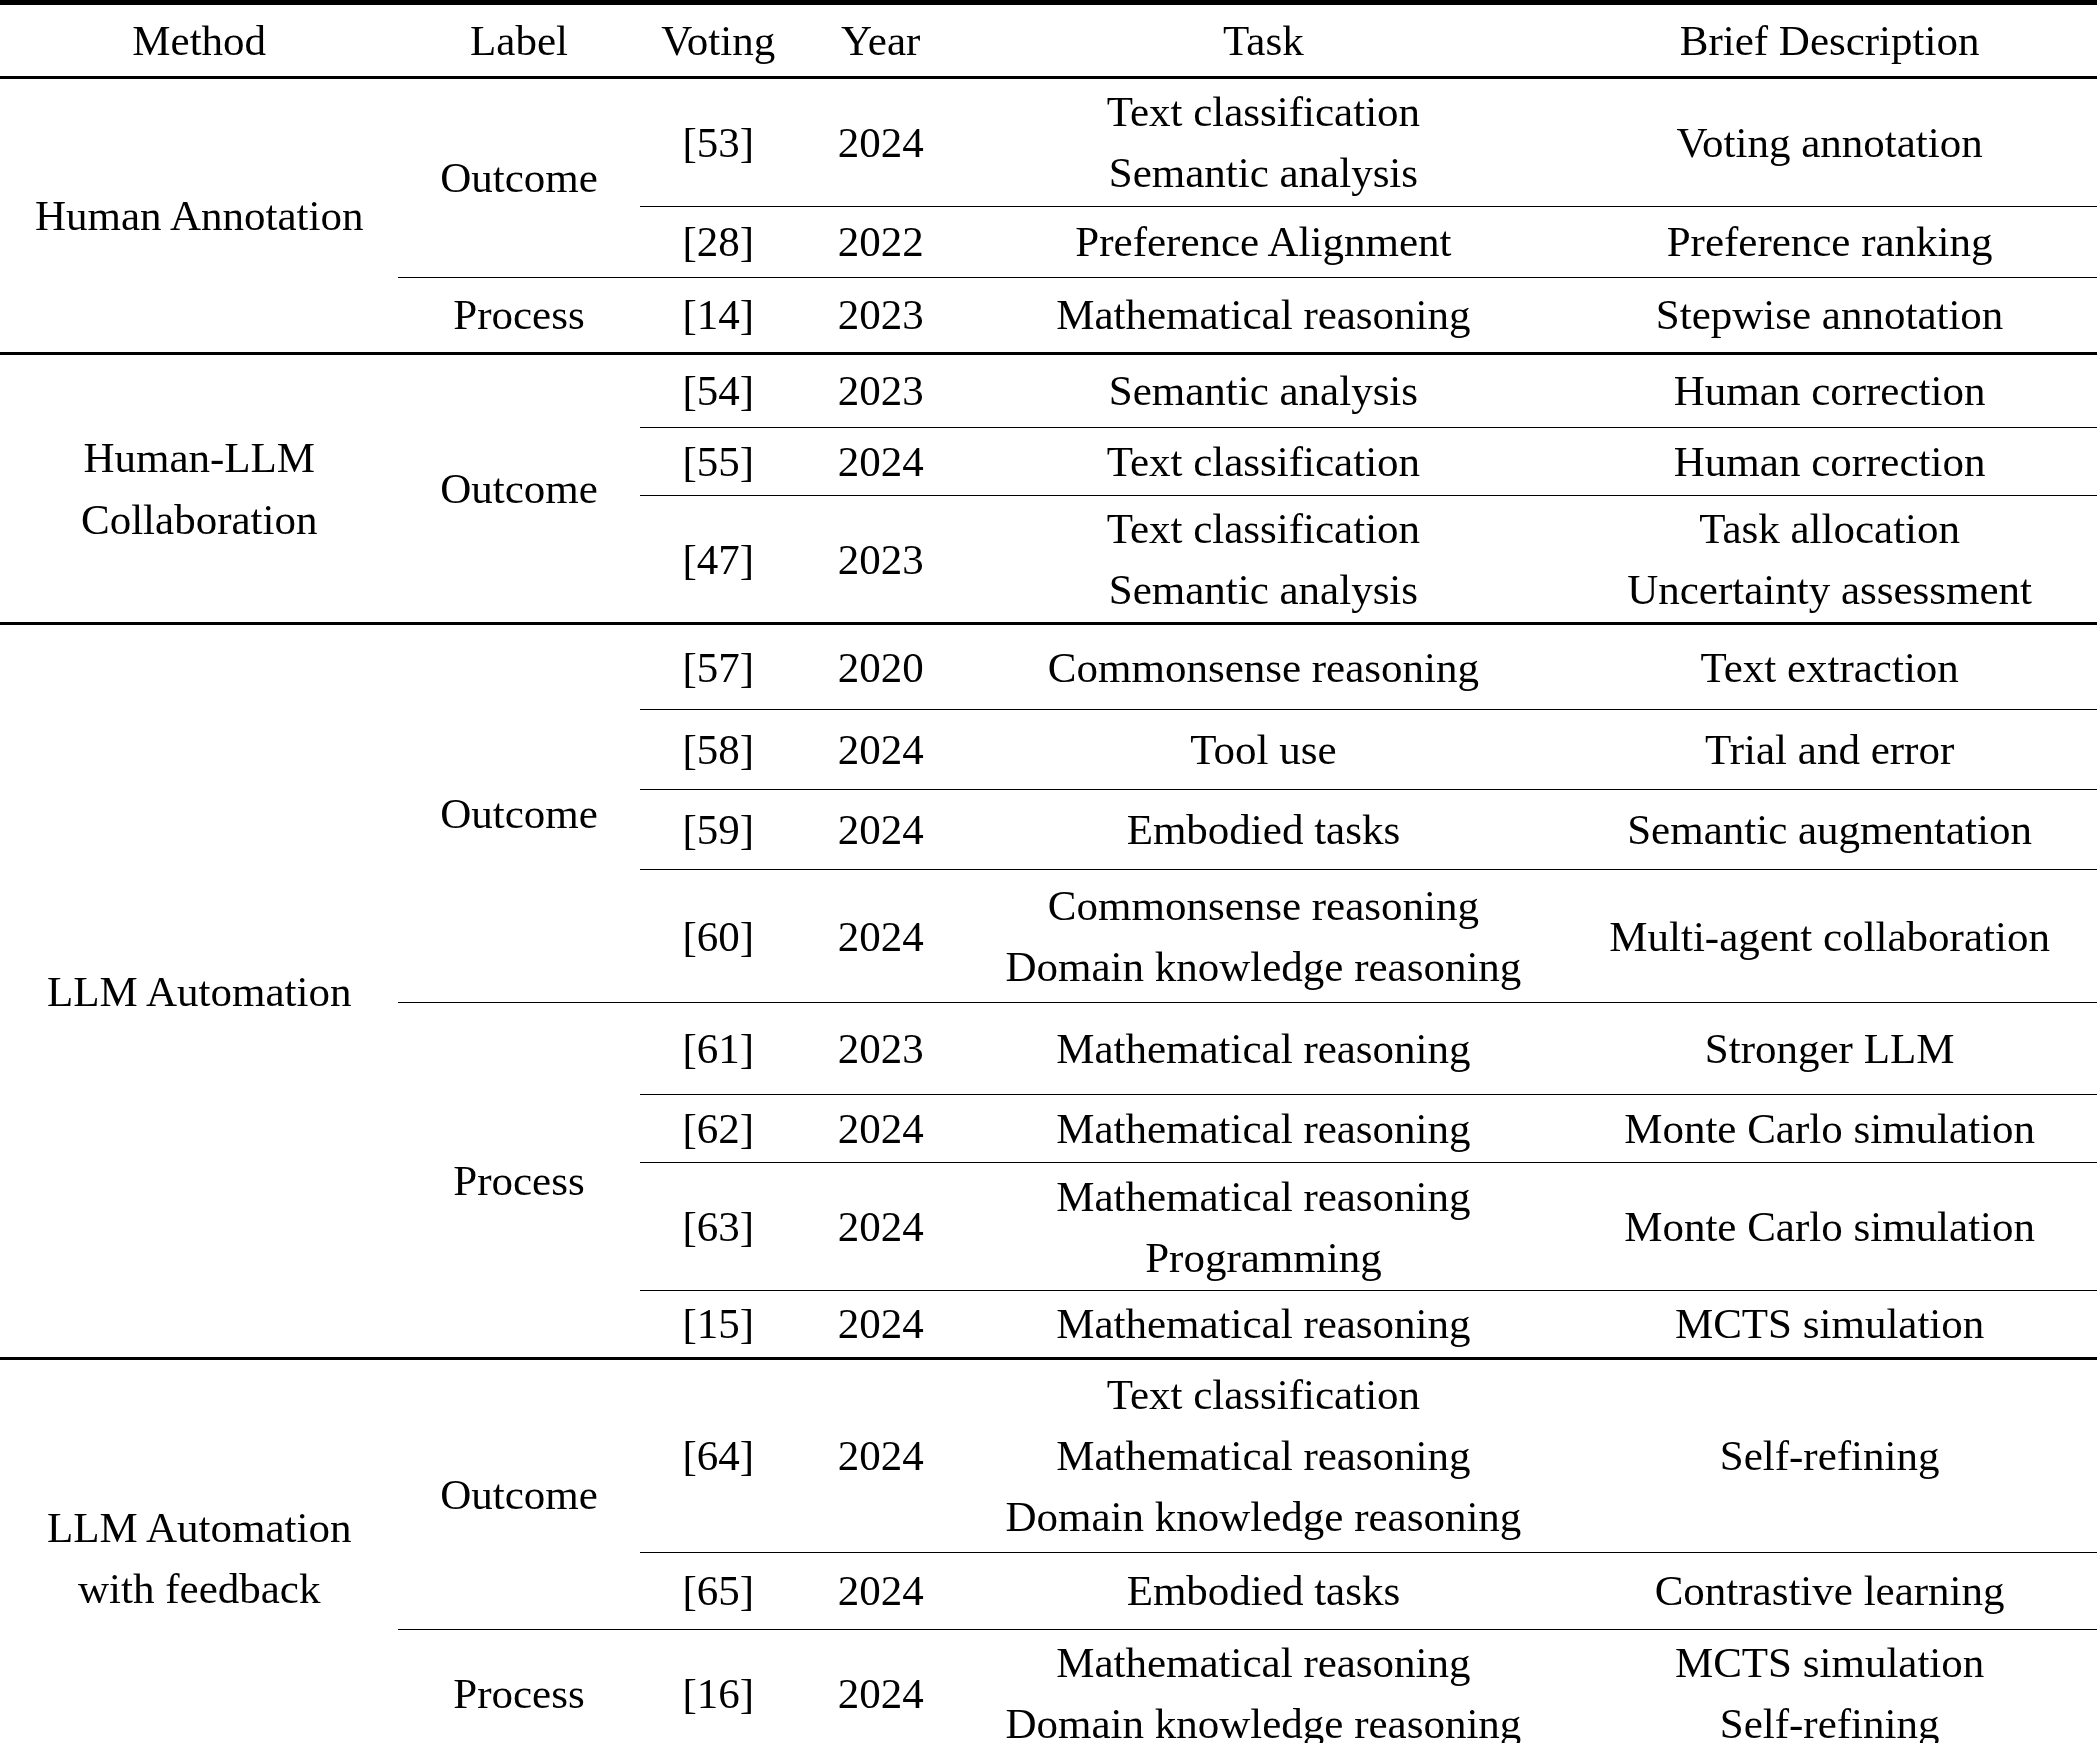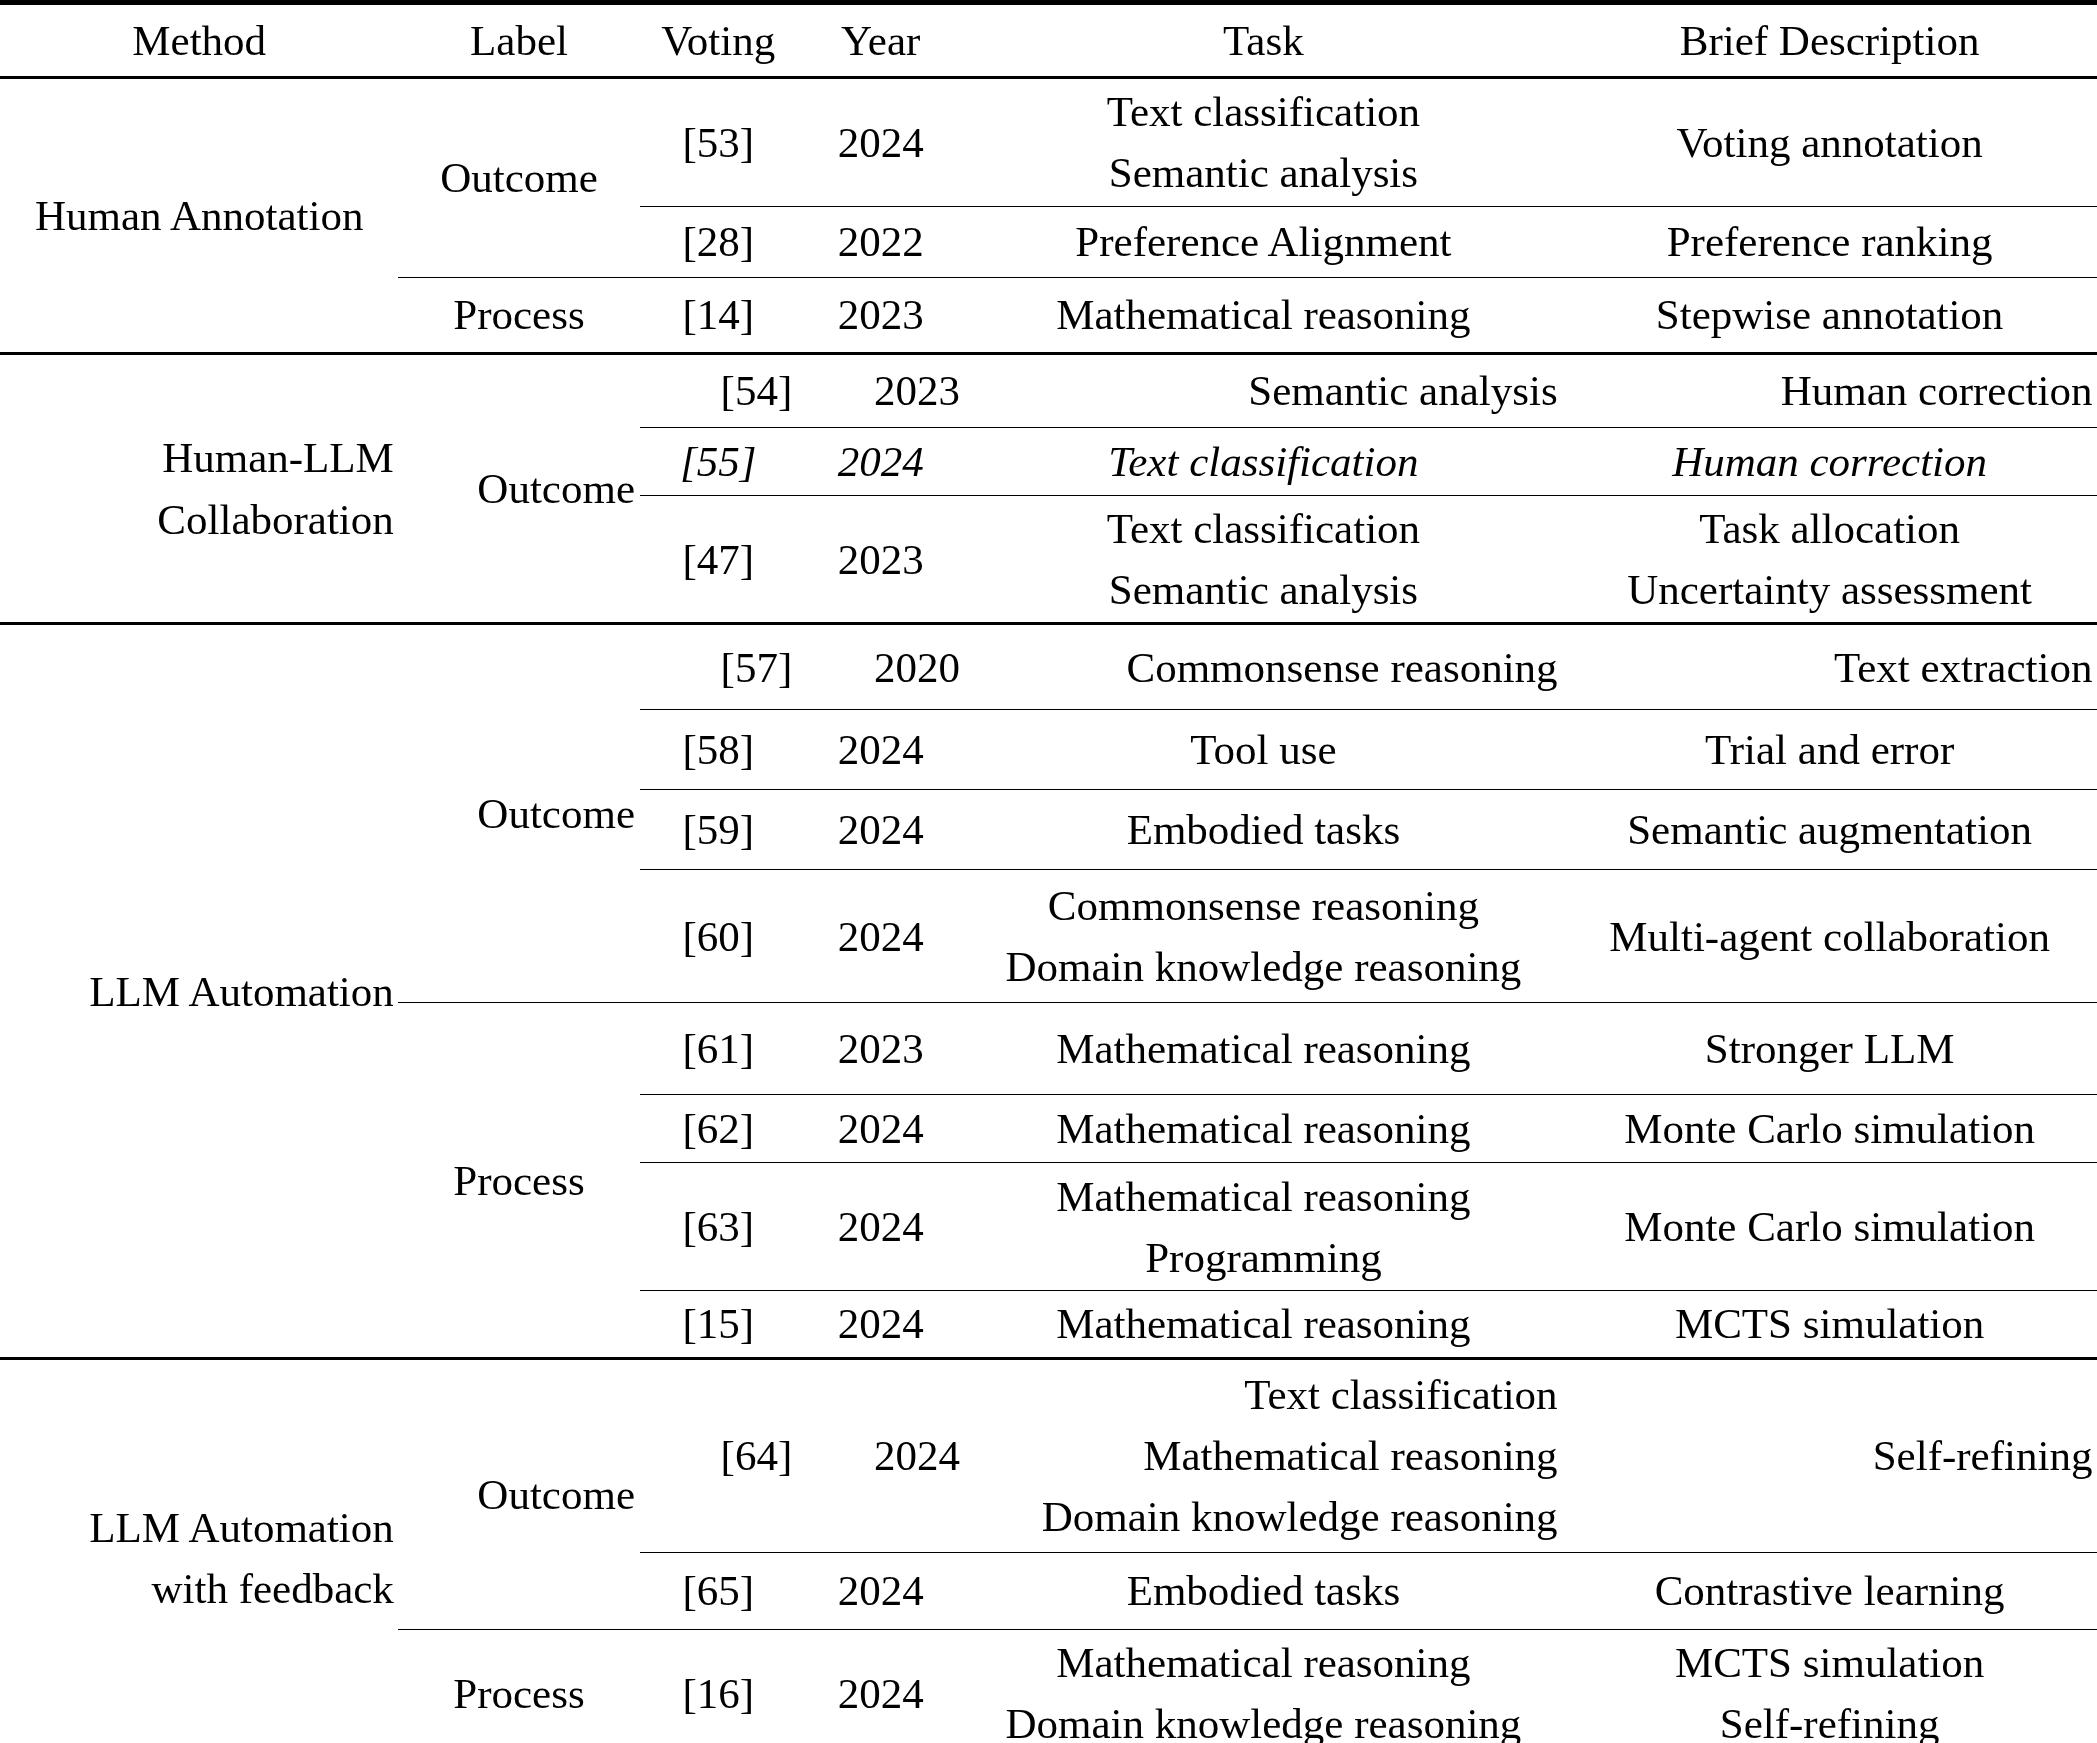--- a/index.html
+++ b/index.html
@@ -27,21 +27,20 @@
     vertical-align: middle;
     padding: 2.3px 4.6px;
     white-space: pre-line;
   }
   thead th {
     border-bottom: 3.5px solid #000;
   }
   
   tr.sec-start > td {
     border-top: 3.5px solid #000;
-    text-align: right;
   }
   
   td.cm2 {
     border-top: 1.7px solid #000;
   }
   
   td.cm3 {
     border-top: 1.7px solid #000;
   }
 </style>
@@ -94,21 +93,21 @@
 
     <tr class="sec-start" style="height:74px;">
       <td rowspan="3">Human-LLM
 Collaboration</td>
       <td rowspan="3">Outcome</td>
       <td>[54]</td>
       <td>2023</td>
       <td>Semantic analysis</td>
       <td>Human correction</td>
     </tr>
-    <tr style="height:68px;font-style:italic;">
+    <tr style="height:68px;">
       <td class="cm3">[55]</td>
       <td class="cm3">2024</td>
       <td class="cm3">Text classification</td>
       <td class="cm3">Human correction</td>
     </tr>
     <tr style="height:127px;">
       <td class="cm3">[47]</td>
       <td class="cm3">2023</td>
       <td class="cm3">Text classification
 Semantic analysis</td>

